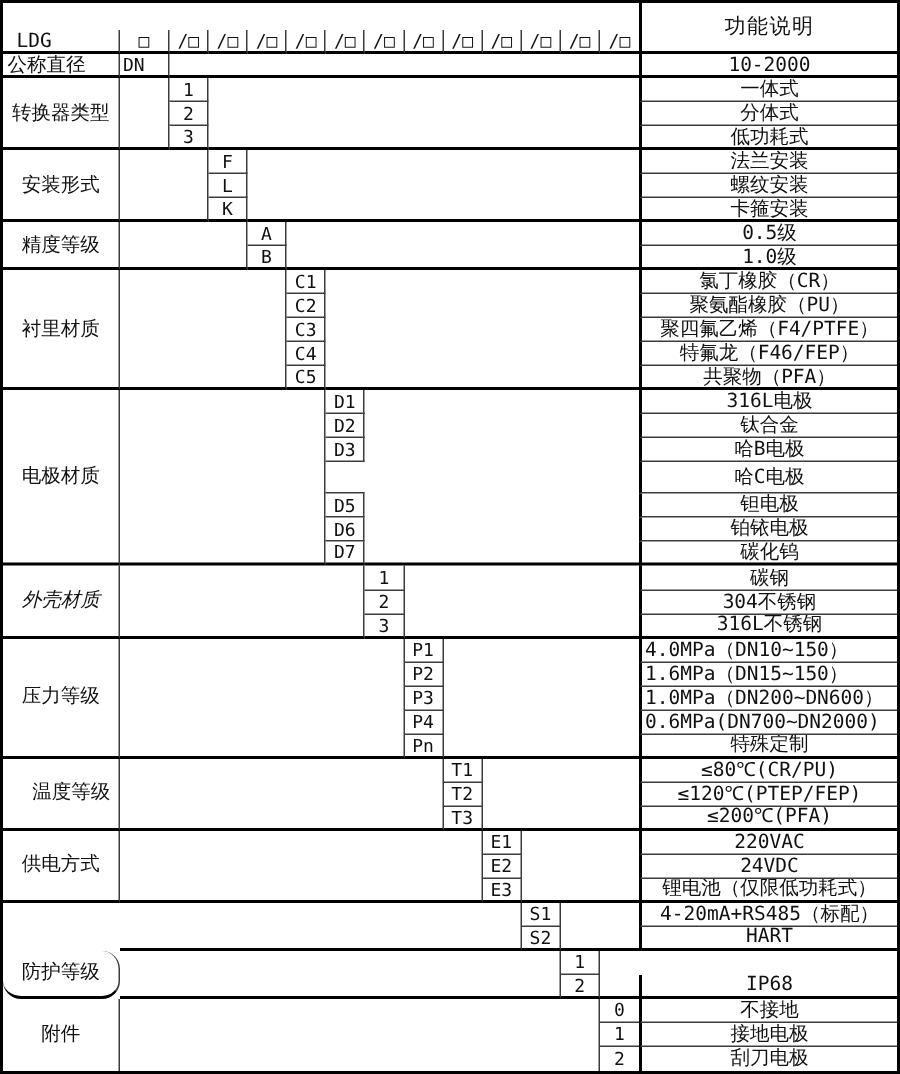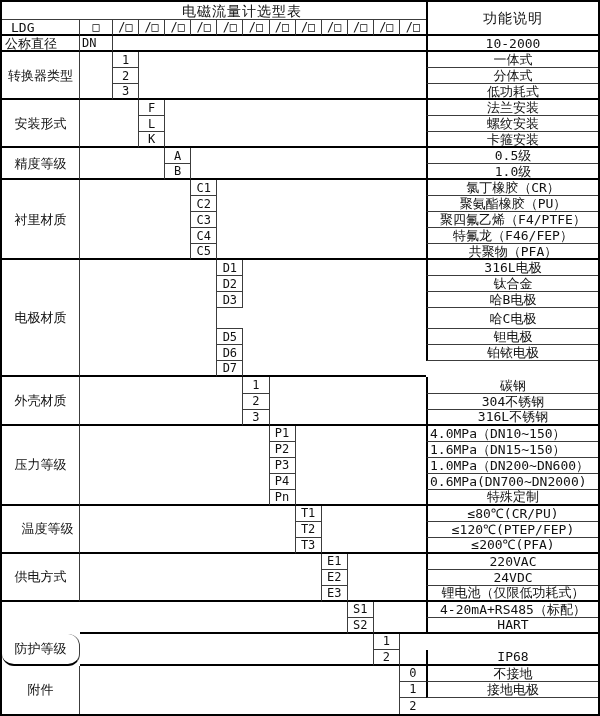--- a/index.html
+++ b/index.html
@@ -44,21 +44,20 @@
   .lbl{font-size:13px;}
   .code{font-size:12px;}
   .desc{font-size:13px;}
 </style>
 </head>
 <body>
 
 <div class="page">
   <div class="grid" id="grid">
 
-    <div class="cell title thin-b" style="grid-column:1/15;grid-row:1;">电磁流量计选型表</div>
     <div class="cell header l2 thick-b" style="grid-column:15;grid-row:1/3;">功能说明</div>
     <div class="cell lbl left padL thick-b r1" style="grid-column:1;grid-row:2;">LDG</div>
     <div class="cell code thick-b r1" style="grid-column:2;grid-row:2;">□</div>
   <div class="cell code thick-b r1" style="grid-area: 2 / 3;">/□</div>
       <div class="cell code thick-b r1" style="grid-area: 2 / 4;">/□</div>
       <div class="cell code thick-b r1" style="grid-area: 2 / 5;">/□</div>
       <div class="cell code thick-b r1" style="grid-area: 2 / 6;">/□</div>
       <div class="cell code thick-b r1" style="grid-area: 2 / 7;">/□</div>
       <div class="cell code thick-b r1" style="grid-area: 2 / 8;">/□</div>
       <div class="cell code thick-b r1" style="grid-area: 2 / 9;">/□</div>
@@ -117,22 +116,23 @@
       <div class="cell desc l2 thin-b" style="grid-area: 18 / 15;">钛合金</div>
       <div class="cell code thin-b r1" style="grid-area: 19 / 7;">D3</div>
       <div class="cell desc l2 thin-b" style="grid-area: 19 / 15;">哈B电极</div>
       <div class="cell code thin-b r1" style="grid-area: 20 / 7; margin-top: 20px;">D4</div>
       <div class="cell desc l2 thin-b" style="grid-area: 20 / 15;">哈C电极</div>
       <div class="cell code thin-b r1" style="grid-area: 21 / 7;">D5</div>
       <div class="cell desc l2 thin-b" style="grid-area: 21 / 15;">钽电极</div>
       <div class="cell code thin-b r1" style="grid-area: 22 / 7; text-align: center;">D6</div>
       <div class="cell desc l2 thin-b" style="grid-area: 22 / 15;">铂铱电极</div>
       <div class="cell code thick-b r1" style="grid-area: 23 / 7;">D7</div>
+      <div class="cell desc l2 thick-b" style="grid-area: 23 / 15;">碳化钨</div>
       <div class="cell thick-b" style="grid-area: 17 / 8 / 24 / 15;"></div>
-      <div class="cell lbl r1 thick-b" style="grid-area: 24 / 1 / 27;">外壳材质</div>
+      <div class="cell lbl r1 thick-b" style="grid-area: 24 / 1 / 27; font-style: italic;">外壳材质</div>
       <div class="cell r1 thick-b" style="grid-area: 24 / 2 / 27 / 8;"></div>
       <div class="cell code thin-b r1" style="grid-area: 24 / 8;">1</div>
       <div class="cell desc l2 thin-b" style="grid-area: 24 / 15;">碳钢</div>
       <div class="cell code thin-b r1" style="grid-area: 25 / 8;">2</div>
       <div class="cell desc l2 thin-b" style="grid-area: 25 / 15;">304不锈钢</div>
       <div class="cell code thick-b r1" style="grid-area: 26 / 8;">3</div>
       <div class="cell desc l2 thick-b" style="grid-area: 26 / 15;">316L不锈钢</div>
       <div class="cell thick-b" style="grid-area: 24 / 9 / 27 / 15;"></div>
       <div class="cell lbl r1 thick-b" style="grid-area: 27 / 1 / 32;">压力等级</div>
       <div class="cell r1 thick-b" style="grid-area: 27 / 2 / 32 / 9;"></div>
@@ -177,14 +177,15 @@
       <div class="cell code thick-b r1" style="grid-area: 41 / 13;">2</div>
       <div class="cell desc l2 thick-b" style="grid-area: 41 / 15;">IP68</div>
       <div class="cell thick-b" style="grid-area: 40 / 14 / 42 / 15;"></div>
       <div class="cell lbl r1 no-b" style="grid-area: 42 / 1 / 45;">附件</div>
       <div class="cell r1 no-b" style="grid-area: 42 / 2 / 45 / 14;"></div>
       <div class="cell code thin-b" style="grid-area: 42 / 14;">0</div>
       <div class="cell desc l2 thin-b" style="grid-area: 42 / 15;">不接地</div>
       <div class="cell code thin-b" style="grid-area: 43 / 14;">1</div>
       <div class="cell desc l2 thin-b" style="grid-area: 43 / 15;">接地电极</div>
       <div class="cell code no-b" style="grid-area: 44 / 14;">2</div>
+      <div class="cell desc l2 no-b" style="grid-area: 44 / 15;">刮刀电极</div>
     </div>
 </div>
 
 </body></html>

